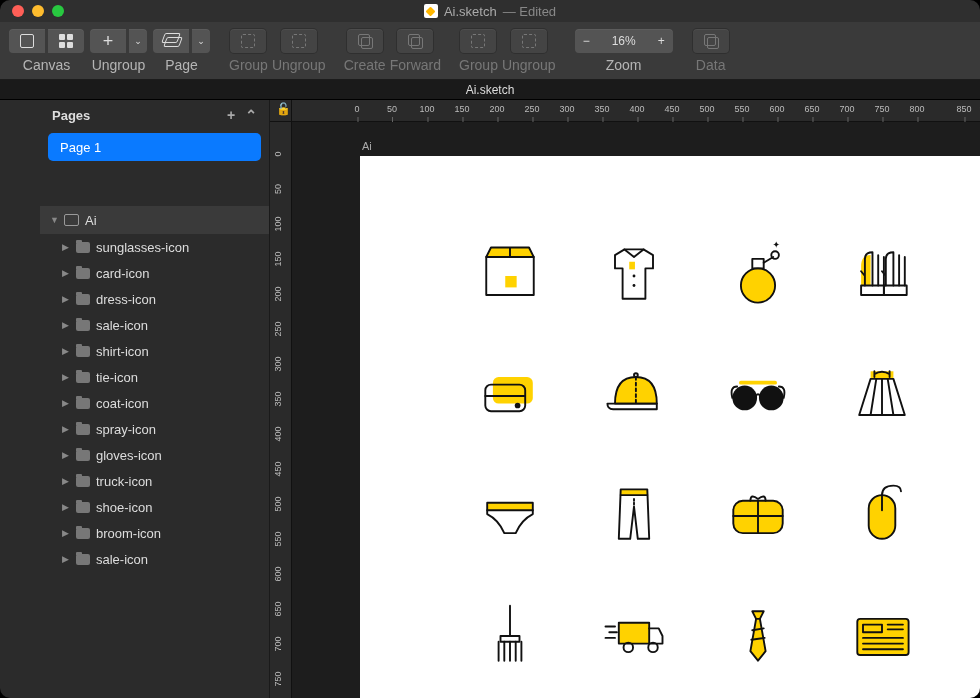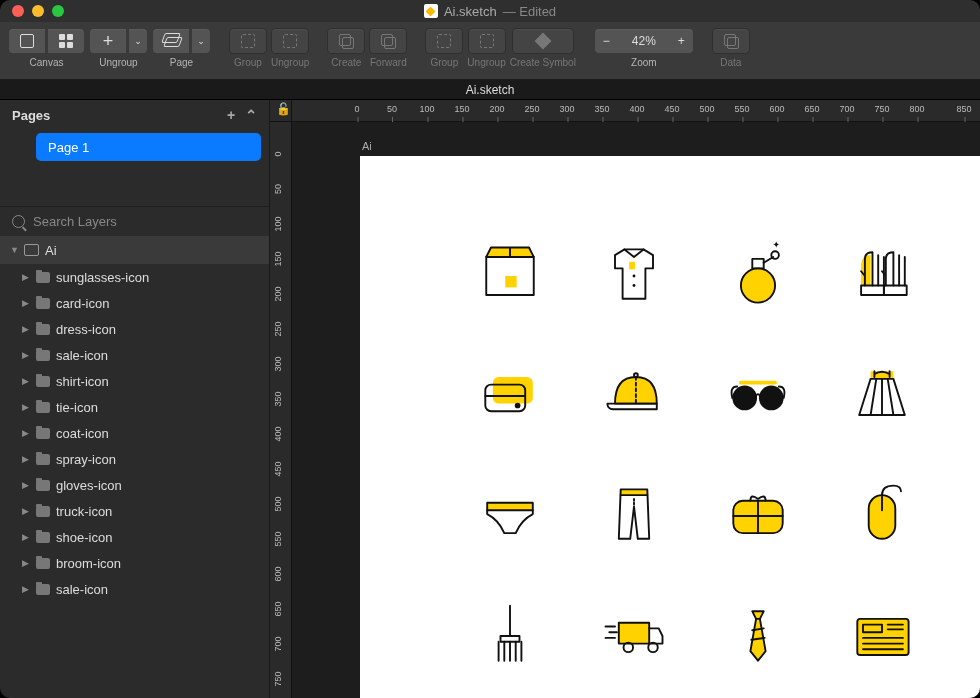--- a/index.html
+++ b/index.html
@@ -18,21 +18,21 @@
   .title .edited { color: #888; }
 
   
   .toolbar { height: 58px; background: #3a3a3a; border-bottom: 1px solid #1c1c1c; display: flex; align-items: flex-start; padding: 6px 8px 0; gap: 4px; }
   .tool-group { display: flex; flex-direction: column; align-items: center; gap: 3px; }
   .tool-btn-row { display: flex; gap: 1px; }
   .tool-btn { background: #545454; height: 26px; min-width: 38px; border-radius: 5px; display: flex; align-items: center; justify-content: center; color: #ddd; border: 0.5px solid rgba(0,0,0,0.3); box-shadow: inset 0 1px 0 rgba(255,255,255,0.05); }
   .tool-btn.wide { min-width: 62px; }
   .tool-btn.dis { background: #444; color: #777; }
   .tool-btn.zoom { min-width: 100px; background:#545454; justify-content:space-between; padding:0 8px; font-size:12px; color:#ddd;}
-  .tool-label { font-size: 10px; color: #b5b5b5; }
+  .tool-label { font-size: 14px; color: #b5b5b5; }
   .tool-label.dis { color: #777; }
   .spacer { flex: 0 0 10px; }
   .icon-sq { width: 14px; height: 14px; border: 1.5px solid currentColor; border-radius: 2px; }
   .icon-grid { width:14px; height:14px; display:grid; grid-template-columns:1fr 1fr; grid-template-rows:1fr 1fr; gap:2px;}
   .icon-grid span{background:currentColor;border-radius:1px;}
   .icon-plus{font-size:18px;line-height:1;font-weight:200;}
   .icon-chev{font-size:9px;}
   .icon-layers{width:16px;height:12px;position:relative;}
   .icon-layers::before,.icon-layers::after{content:"";position:absolute;width:14px;height:8px;border:1.5px solid currentColor;border-radius:2px;transform:skewX(-20deg);}
   .icon-layers::before{top:-2px;left:0;}
@@ -44,25 +44,25 @@
   .icon-overlap::before{top:0;left:0;}
   .icon-overlap::after{top:3px;left:3px;}
 
   
   .doctab { height: 20px; background: #1a1a1a; border-bottom:1px solid #000; display:flex; align-items:center; justify-content:center; color:#ddd; font-size:12px; font-weight:500;}
   
   
   .main { display: flex; height: 598px; }
   
   
-  .sidebar { width: 270px; background: #2b2b2b; display: flex; flex-direction: column; border-right: 1px solid #1a1a1a; }
+  .sidebar { width: 270px; background: #2b2b2b; display: flex; flex-direction: column; border-right: 1px solid #1a1a1a; padding-left: 40px; }
   .pages-hdr { height: 30px; display: flex; align-items: center; justify-content: space-between; padding: 0 12px; color: #ddd; font-size: 13px; font-weight: 600; }
   .pages-hdr .right { display: flex; gap: 10px; color: #aaa; font-size: 14px; }
   .page-item { margin: 3px 8px; height: 28px; background: #0a7aff; border-radius: 5px; display: flex; align-items: center; padding: 0 12px; color: #fff; font-size: 13px; }
-  .pages-area { height: 76px; margin-left: 28px; }
+  .pages-area { height: 76px; }
   .search { height: 30px; border-top: 1px solid #1f1f1f; display: flex; align-items: center; gap: 8px; padding: 0 12px; color: #888; font-size: 13px; }
   .layers { flex: 1; overflow: hidden; }
   .layer-root { height: 28px; display: flex; align-items: center; gap: 6px; padding: 0 10px; background: #3a3a3a; color: #ddd; font-size: 13px; }
   .layer-item { height: 26px; display: flex; align-items: center; gap: 6px; padding: 0 10px 0 22px; color: #ddd; font-size: 13px; }
   .tri { width: 8px; font-size: 9px; color: #888; }
   .folder { width: 14px; height: 11px; background: #777; border-radius: 2px; position: relative; }
   .folder::before { content: ""; position: absolute; width: 6px; height: 3px; background: #777; top: -2px; left: 0; border-radius: 1px 1px 0 0; }
   .artb { width: 15px; height: 12px; border: 1.5px solid #999; border-radius: 2px; }
   
   
@@ -181,31 +181,25 @@
         <span class="icon-dash"></span>
       </div>
     <div class="tool-label dis">Group</div>
   </div>
   <div class="tool-group">
     <div class="tool-btn dis">
         <span class="icon-dash"></span>
       </div>
     <div class="tool-label dis">Ungroup</div>
   </div>
-  <div class="tool-group">
-    <div class="tool-btn dis wide">
-        <span class="icon-diamond"></span>
-      </div>
-    <div class="tool-label dis">Create Symbol</div>
-  </div>
   <div class="spacer"></div>
   <div class="tool-group">
     <div class="tool-btn zoom">
       <span>−</span>
-      <span>42%</span>
+      <span>16%</span>
       <span>+</span>
     </div>
     <div class="tool-label">Zoom</div>
   </div>
   <div class="spacer"></div>
   <div class="tool-group">
     <div class="tool-btn dis">
         <span class="icon-overlap"></span>
       </div>
     <div class="tool-label dis">Data</div>
@@ -223,24 +217,20 @@
       <span>Pages</span>
       <div class="right">
         <span>+</span>
         <span>⌃</span>
       </div>
     </div>
     <div class="pages-area">
       <div class="page-item">
         <span>Page 1</span>
       </div>
-    </div>
-    <div class="search">
-      <span class="search-glyph"></span>
-      <span>Search Layers</span>
     </div>
     <div class="layers">
       <div class="layer-root">
         <span class="tri">▼</span>
         <span class="artb"></span>
         <span>Ai</span>
       </div>
       <div id="layer-list">
           <div class="layer-item">
             <span class="tri">▶</span>

